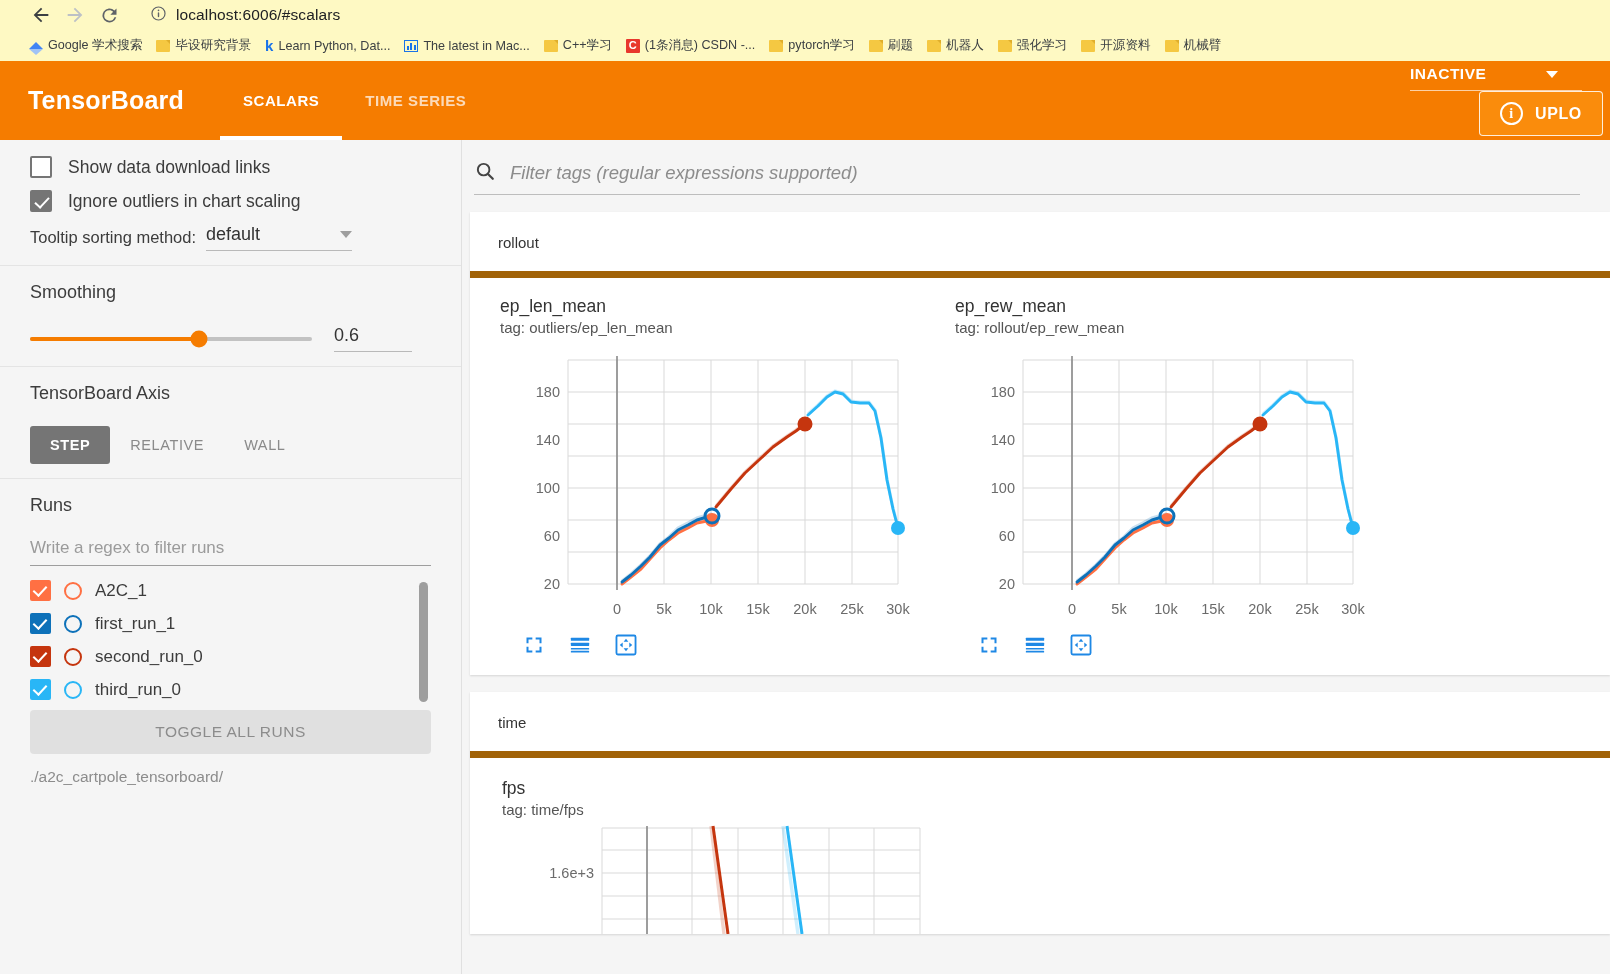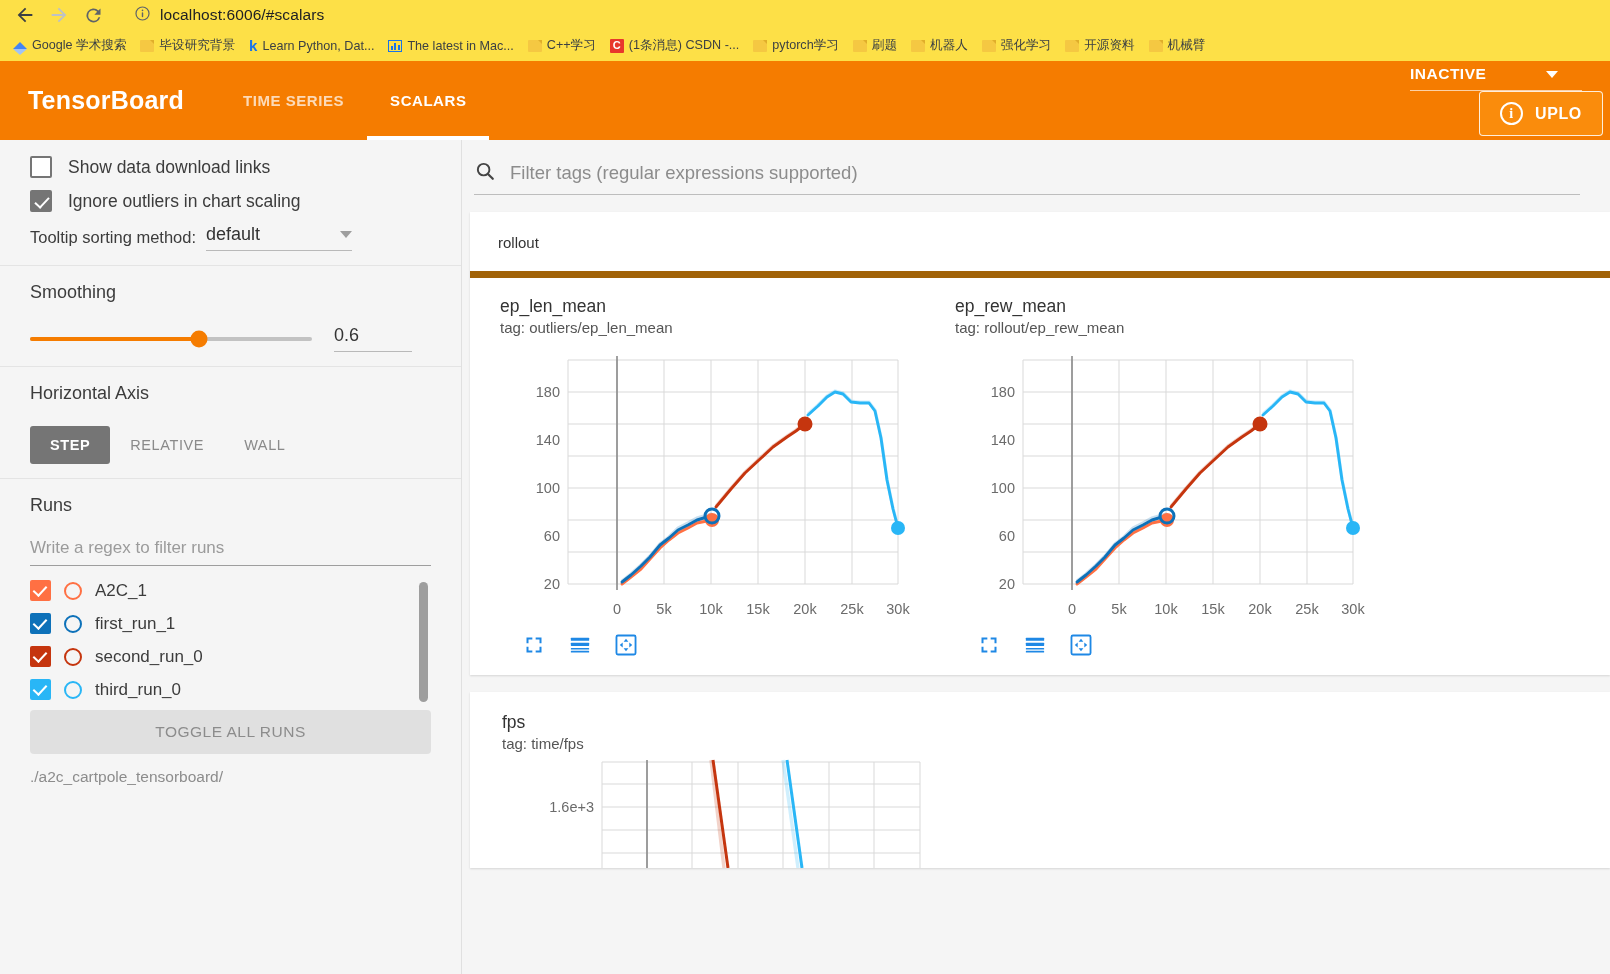--- a/index.html
+++ b/index.html
@@ -5,21 +5,21 @@
   * { box-sizing: border-box; margin: 0; padding: 0; }
   html, body {
     width: 1610px; height: 974px;
     overflow: hidden;
     background: #fff;
     font-family: "Liberation Sans", sans-serif;
     -webkit-font-smoothing: antialiased;
   }
 
   
-  .browser-chrome { width: 1610px; background: #fde047; }
+  .browser-chrome { width: 1610px; background: #fef9c3; padding-left: 16px; }
   .url-bar-row {
     height: 30px; display: flex; align-items: center;
     padding: 0 10px 0 8px; gap: 0;
   }
   .nav-btn {
     width: 34px; height: 28px; display: flex; align-items: center;
     justify-content: center; color: #5f6368; flex: 0 0 auto;
   }
   .nav-btn.back { color: #3c4043; }
   .nav-btn.fwd { color: #bdc1c6; }
@@ -222,21 +222,21 @@
   }
   .logdir { font-size: 15.5px; color: #8c8c8c; margin-top: 14px; }
 
   
   .main { flex: 1 1 auto; background: #f5f5f5; position: relative; overflow: hidden; }
   .filter-bar {
     display: flex; align-items: center; gap: 14px;
     margin: 20px 30px 0 12px; padding-bottom: 8px;
     border-bottom: 1px solid #bdbdbd;
   }
-  .filter-ph { font-size: 18.5px; color: #8c8c8c; }
+  .filter-ph { font-size: 18.5px; color: #8c8c8c; font-style: italic; }
 
   .card {
     background: #fff; margin: 17px 0 0 8px;
     box-shadow: 0 1px 2px rgba(0,0,0,.13);
   }
   .card-header {
     font-size: 15px; color: #333; padding: 22px 0 20px 28px;
     border-bottom: 7px solid #a16207;
   }
   .charts-row { display: flex; gap: 0; padding: 0; }
@@ -335,25 +335,25 @@
     <div class="bm">
       <span class="folder-ico"></span>
       <span class="bm-label">机械臂</span>
     </div>
   </div>
 </div>
 
 <div class="tb-header">
   <div class="tb-brand">TensorBoard</div>
   <div class="tb-tabs">
+    <div class="tb-tab active">
+      <span>SCALARS</span>
+    </div>
     <div class="tb-tab">
       <span>TIME SERIES</span>
-    </div>
-    <div class="tb-tab active">
-      <span>SCALARS</span>
     </div>
   </div>
   <div class="tb-header-right">
     <div class="tb-select">
       <span class="tb-select-val">INACTIVE</span>
       <span class="caret-down"></span>
     </div>
     <div class="tb-upload">
       <span class="circ-i">i</span>
       <span>UPLO</span>
@@ -392,21 +392,21 @@
           <span class="slider-fill"></span>
           <span class="slider-thumb"></span>
         </span>
         <span class="smooth-val">0.6</span>
       </div>
     </div>
 
     <div class="sb-divider"></div>
 
     <div class="sb-section">
-      <div class="sb-title">Horizontal Axis</div>
+      <div class="sb-title">TensorBoard Axis</div>
       <div class="hbtn-group">
         <span class="hbtn active">STEP</span>
         <span class="hbtn">RELATIVE</span>
         <span class="hbtn">WALL</span>
       </div>
     </div>
 
     <div class="sb-divider"></div>
 
     <div class="sb-section">
@@ -614,20 +614,21 @@
                   <rect x="1.6" y="1.6" width="20.8" height="20.8" rx="1.6" fill="none" stroke="#1e88e5" stroke-width="2"></rect>
                   <path d="M12 5.2l2.6 3.2h-5.2zM12 18.8l-2.6-3.2h5.2zM5.2 12l3.2-2.6v5.2zM18.8 12l-3.2 2.6v-5.2z" fill="#1e88e5"></path>
                 </svg>
             </span>
           </div>
         </div>
       </div>
     </div>
 
     <div class="card">
+      <div class="card-header">time</div>
       <div class="fps-cell">
         <div class="fps-title">fps</div>
         <div class="fps-tag">tag: time/fps</div>
         <svg width="440" height="110" viewBox="0 0 440 110" style="display:block;margin-top:6px">
           <g>
             <line x1="100" y1="4" x2="418" y2="4" stroke="#d9d9d9" stroke-width="1"></line>
             <line x1="100" y1="26" x2="418" y2="26" stroke="#d9d9d9" stroke-width="1"></line>
             <line x1="100" y1="49" x2="418" y2="49" stroke="#d9d9d9" stroke-width="1"></line>
             <line x1="100" y1="72" x2="418" y2="72" stroke="#d9d9d9" stroke-width="1"></line>
             <line x1="100" y1="95" x2="418" y2="95" stroke="#d9d9d9" stroke-width="1"></line>

